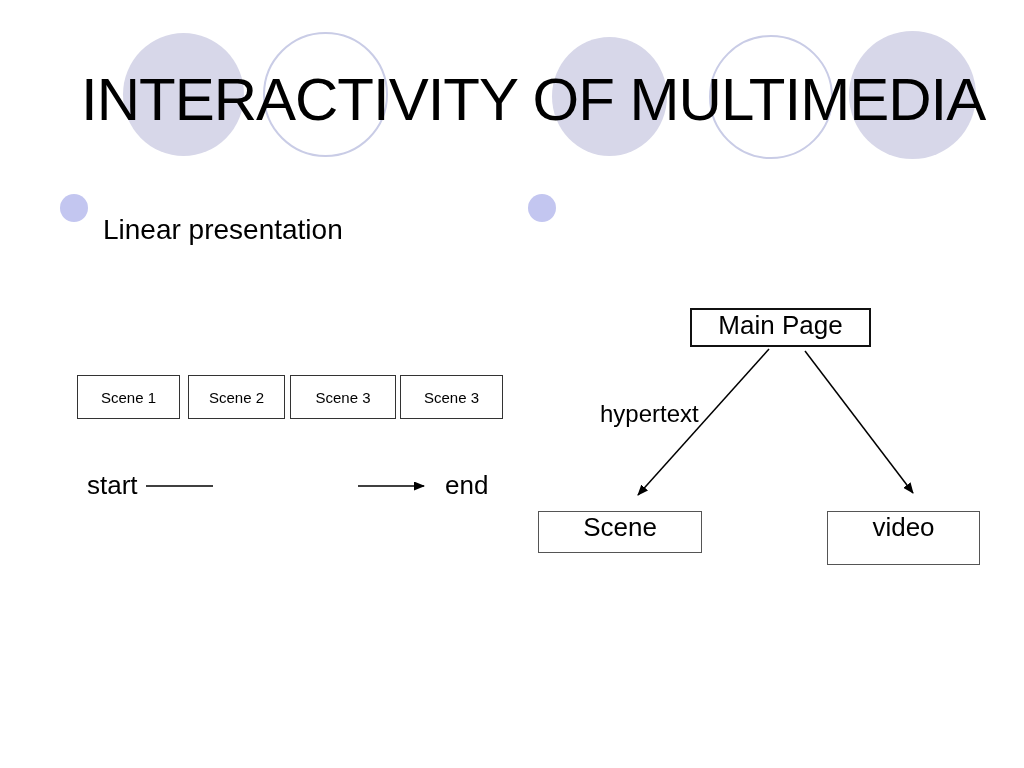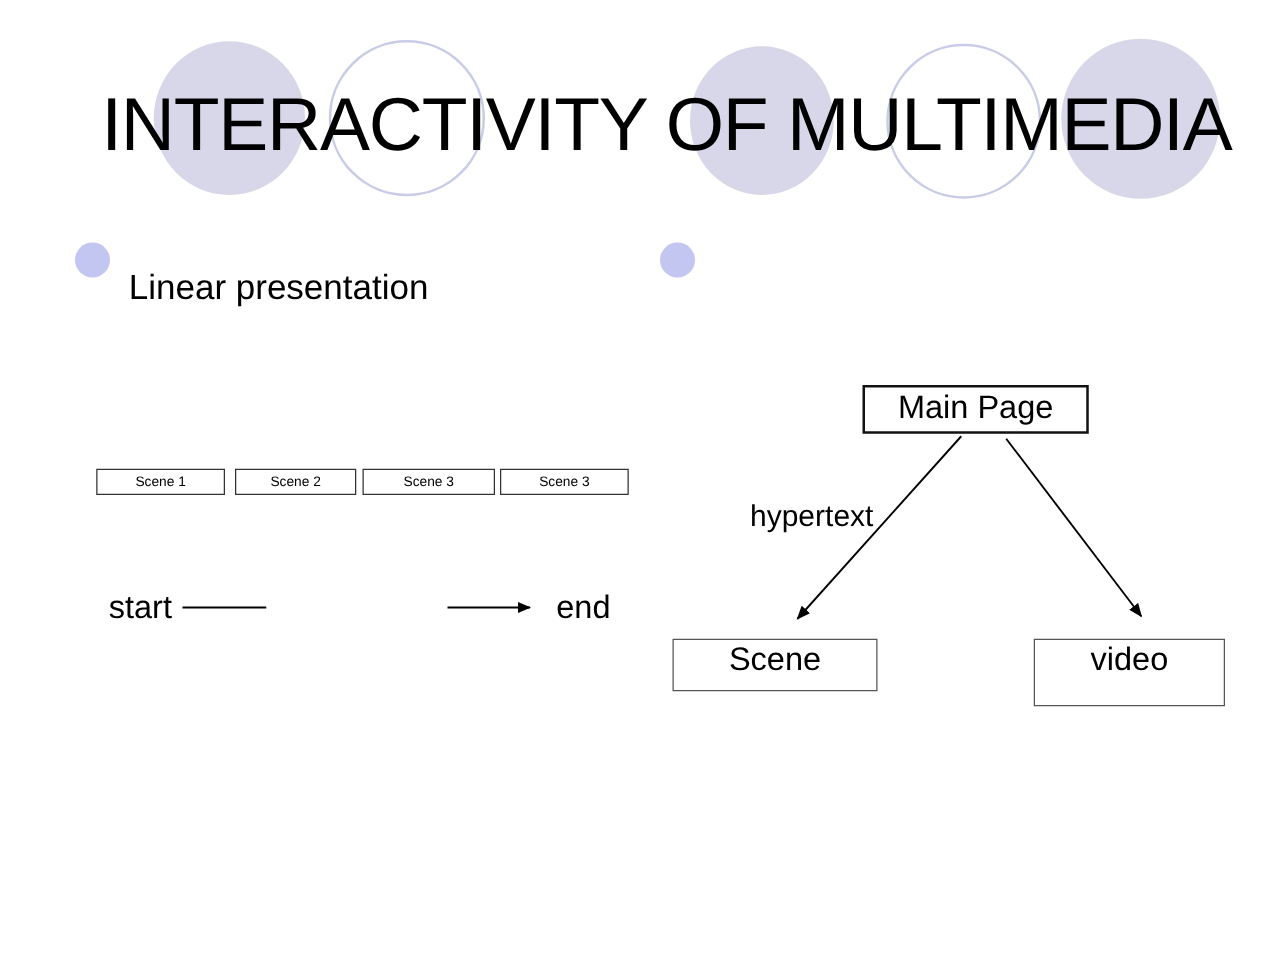--- a/index.html
+++ b/index.html
@@ -55,28 +55,28 @@
     line-height: 44px;
     white-space: nowrap;
   }
   .label-left  { left: 103px; }
   .label-right { left: 574px; }
 
   
   .scene-box {
     position: absolute;
     top: 375px;
-    height: 21px;
+    height: 44px;
     box-sizing: border-box;
     border: 1.5px solid #333;
     background: #fff;
     display: flex;
     align-items: center;
     justify-content: center;
-    font-size: 11px;
+    font-size: 15px;
     white-space: nowrap;
   }
   .s1 { left: 77px;  width: 103px; }
   .s2 { left: 188px; width: 97px;  }
   .s3 { left: 290px; width: 106px; }
   .s4 { left: 400px; width: 103px; }
 
   .flow-label {
     position: absolute;
     top: 471px;

